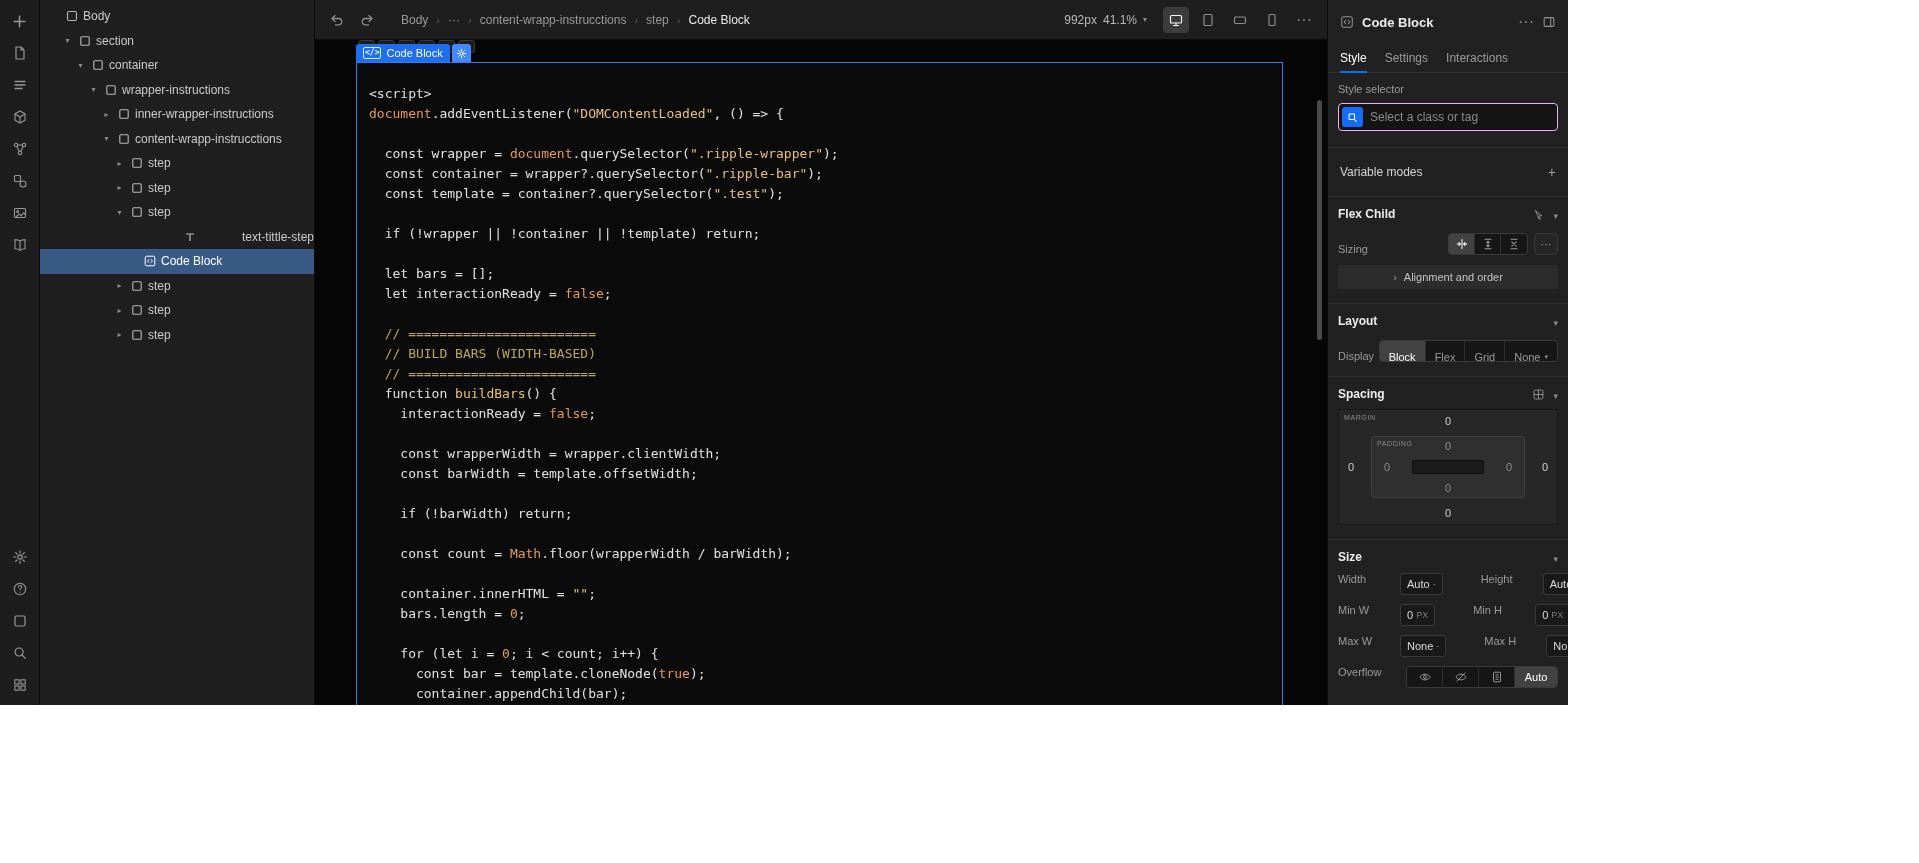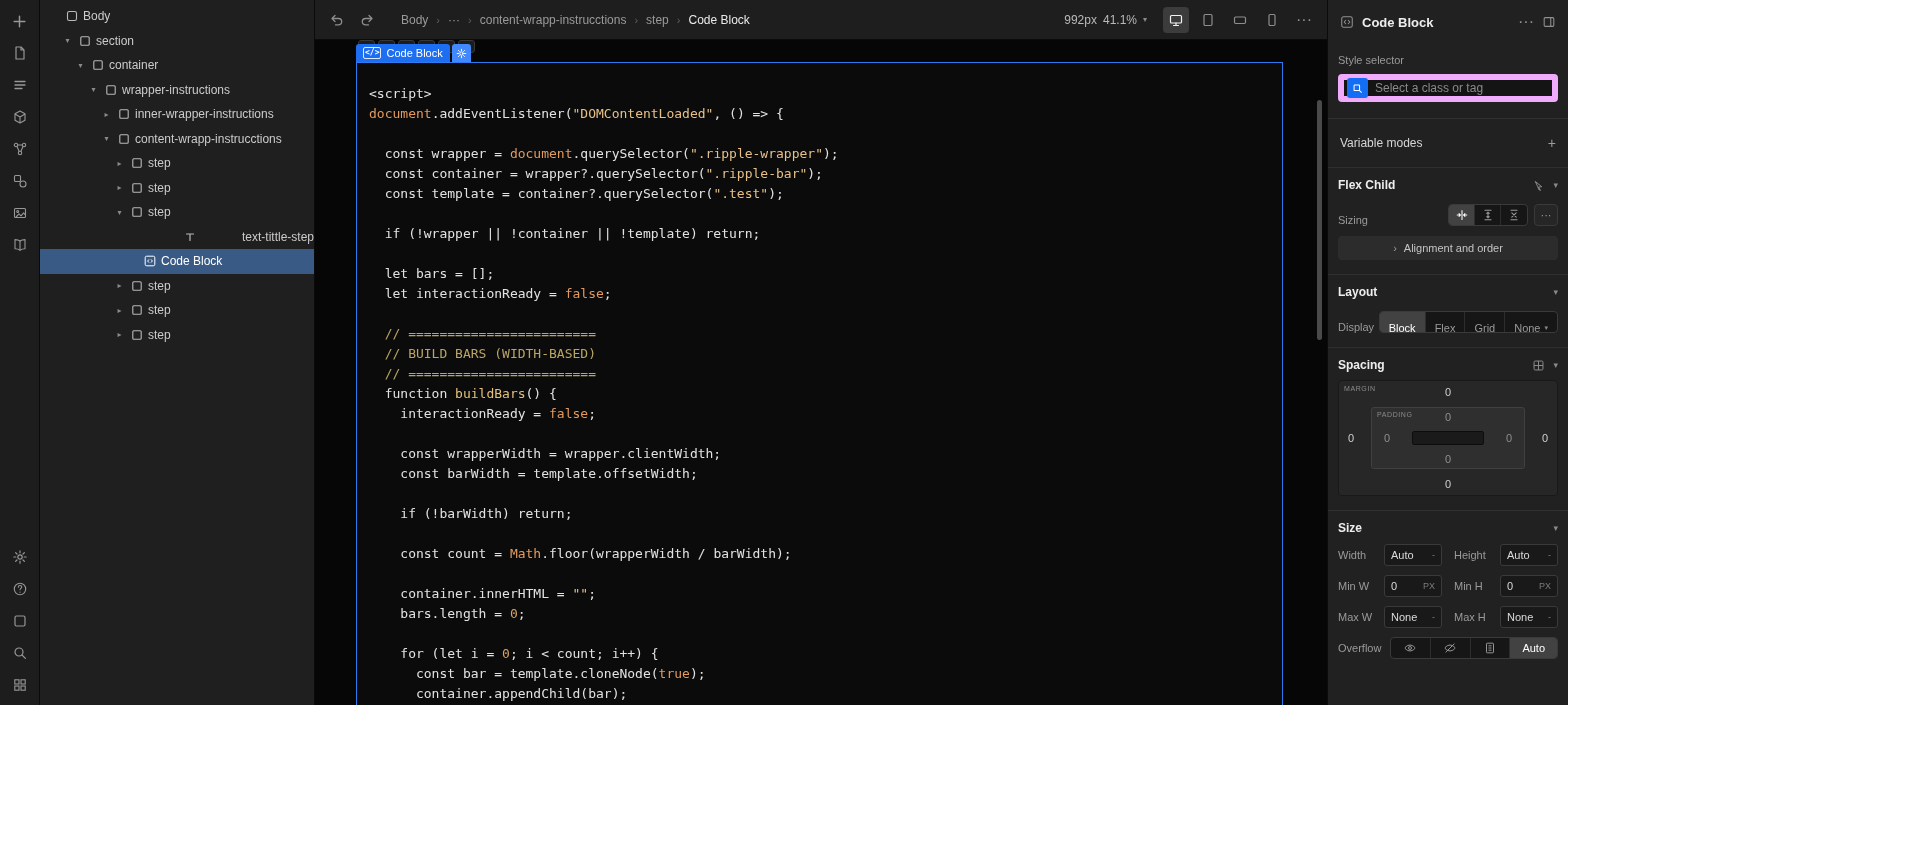--- a/index.html
+++ b/index.html
@@ -56,25 +56,25 @@
   .inspector{width:241px;flex:none;background:#212121;border-left:1px solid #0b0b0b;display:flex;flex-direction:column;overflow:hidden}
   .insp-header{height:44px;flex:none;display:flex;align-items:center;gap:8px;padding:0 12px}
   .insp-title{flex:1;font-size:13px;font-weight:700;color:#ededed}
   .insp-hic{color:#919191;display:flex;align-items:center;justify-content:center;cursor:pointer}
   .insp-tabs{height:29px;flex:none;display:flex;gap:18px;padding:0 12px;border-bottom:1px solid #323232}
   .tab{font-size:12px;color:#9a9a9a;display:flex;align-items:center;position:relative;cursor:pointer}
   .tab.active{color:#fff}
   .tab.active::after{content:"";position:absolute;left:0;right:0;bottom:-1px;height:2px;background:#146ef5}
   .insp-sec{padding:10px 10px 14px;border-bottom:1px solid #2f2f2f}
   .lbl{color:#9a9a9a;font-size:11px}
-  .sec-head{display:flex;align-items:center;gap:8px}
+  .sec-head{display:flex;align-items:flex-end;gap:8px}
   .sec-title{flex:1;font-size:12px;font-weight:700;color:#ededed}
   .sec-ic{color:#8f8f8f;display:flex;align-items:center;cursor:pointer}
   .sec-chev{color:#8a8a8a;font-size:9px;cursor:pointer}
-  .sel-input{margin-top:8px;height:28px;background:#141414;border:6px solid #f0abfc;border-radius:4px;display:flex;align-items:center;gap:7px;padding:3px;cursor:text}
+  .sel-input{margin-top:8px;height:28px;background:#141414;border:1px solid #f0abfc;border-radius:4px;display:flex;align-items:center;gap:7px;padding:3px;cursor:text}
   .sel-chip{width:21px;height:20px;flex:none;background:#146ef5;border-radius:3px;display:flex;align-items:center;justify-content:center;color:#fff}
   .sel-ph{font-size:12px;color:#8b8b8b}
   .vm-row{display:flex;align-items:center;padding:16px 12px;border-bottom:1px solid #2f2f2f}
   .vm-label{flex:1;font-size:12px;color:#d6d6d6}
   .vm-plus{color:#9d9d9d;font-size:14px;cursor:pointer}
   .ctl-row{margin-top:12px;display:flex;align-items:flex-end}
   .ctl-row .lbl{flex:1}
   .seg{display:flex;background:#161616;border:1px solid #3a3a3a;border-radius:4px;overflow:hidden;height:22px}
   .seg .s{display:flex;align-items:center;justify-content:center;font-size:11px;color:#9a9a9a;border-right:1px solid #2d2d2d;cursor:pointer}
   .seg .s:last-child{border-right:none}
@@ -86,26 +86,26 @@
   .disp-seg .s{padding:16px 9px}
   .seg-caret{font-size:7px;margin-left:4px;color:#8a8a8a}
 
   .space-box{margin-top:8px;position:relative;height:116px;background:#272727;border:1px solid #191919;border-radius:4px}
   .sp-tag{position:absolute;font-size:7px;letter-spacing:.6px;color:#8b8b8b}
   .sp-val{position:absolute;font-size:11px;color:#cfcfcf;cursor:ew-resize}
   .sp-val.dim{color:#8f8f8f}
   .pad-box{position:absolute;left:32px;right:32px;top:26px;bottom:26px;background:#2f2f2f;border:1px solid #404040;border-radius:3px}
   .center-bar{position:absolute;left:50%;top:50%;transform:translate(-50%,-50%);width:72px;height:14px;background:#1a1a1a;border:1px solid #0d0d0d;border-radius:2px}
 
-  .size-row{display:flex;align-items:center;gap:6px;margin-top:9px}
+  .size-row{display:flex;align-items:flex-start;gap:22px;margin-top:9px}
   .size-lbl{width:40px;flex:none;font-size:11px;color:#9a9a9a}
   .size-input{flex:1;height:22px;background:#191919;border:1px solid #3a3a3a;border-radius:3px;display:flex;align-items:center;gap:3px;padding:0 6px;cursor:text}
   .si-val{flex:1;font-size:11px;color:#dadada}
   .si-unit{font-size:9px;color:#7c7c7c;cursor:pointer}
-  .size-lbl.b{margin-left:6px}
+  .size-lbl.b{margin-left:16px}
   .of-seg .s.icon-s{width:25px}
 </style>
 </head>
 <body>
 
 <div class="app">
 
   <aside class="rail">
     <div style="display:flex;flex-direction:column;align-items:center">
         <div class="rail-btn">
@@ -452,20 +452,25 @@
       <span class="insp-title">Code Block</span>
       <span class="insp-hic">···</span>
       <span class="insp-hic">
         <svg width="14" height="14" viewBox="0 0 16 16" fill="none" stroke="currentColor" stroke-width="1.2">
             <rect x="2.5" y="3" width="11" height="10" rx="1.2"></rect>
             <path d="M10 3v10"></path>
           </svg>
       </span>
     </div>
 
+    <div class="insp-tabs">
+      <span class="tab active">Style</span>
+      <span class="tab">Settings</span>
+      <span class="tab">Interactions</span>
+    </div>
 
     <div class="insp-sec" style="padding-bottom:16px">
       <div class="lbl">Style selector</div>
       <div class="sel-input">
         <span class="sel-chip">
           <svg width="11" height="11" viewBox="0 0 16 16" fill="none" stroke="currentColor" stroke-width="1.5">
               <rect x="3" y="3" width="8" height="8" rx="1"></rect>
               <path d="M11 11l3 3"></path>
             </svg>
         </span>

